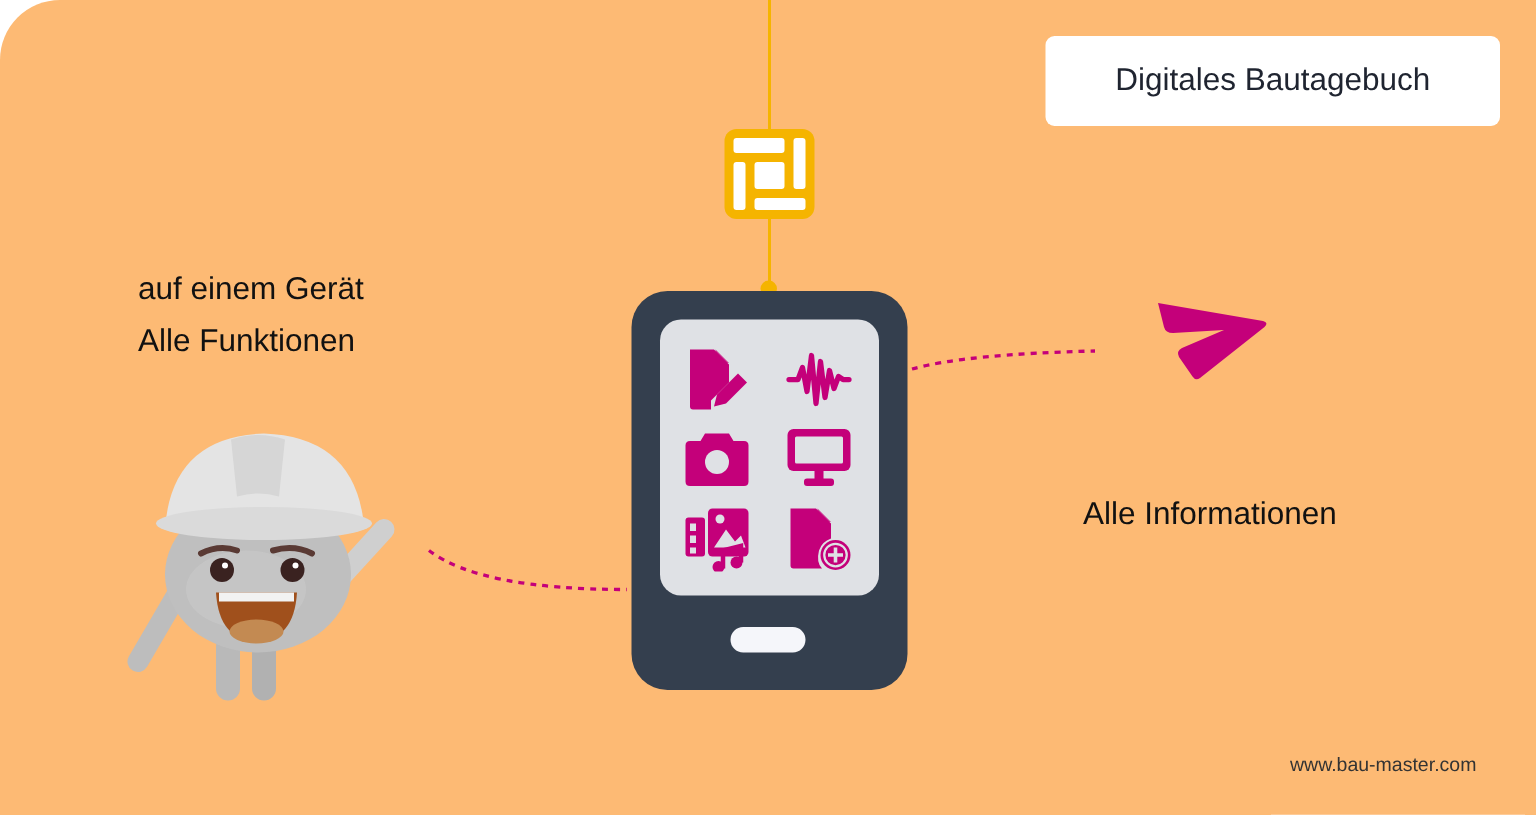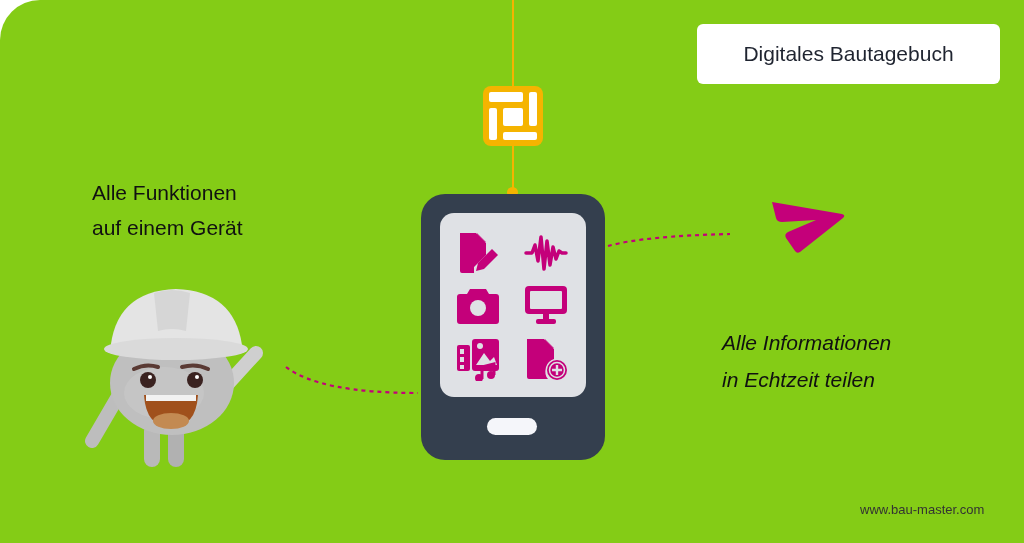--- a/index.html
+++ b/index.html
@@ -1,20 +1,20 @@
 <!DOCTYPE html>
 <html><head>
 <meta charset="utf-8">
 <style>
   html, body { margin:0; padding:0; }
   body { width:1024px; height:543px; background:#ffffff; position:relative; overflow:hidden; font-family:"Liberation Sans", sans-serif; }
-  .card { position:absolute; left:0; top:0; width:1024px; height:543px; background:#84cc16; border-radius:40px 0 0 0; }
+  .card { position:absolute; left:0; top:0; width:1024px; height:543px; background:#fdba74; border-radius:40px 0 0 0; }
   .title-box { position:absolute; left:697px; top:24px; width:303px; height:60px; background:#ffffff; border-radius:6px; display:flex; align-items:center; justify-content:center; font-size:21px; color:#1f2430; }
   .text-left { position:absolute; left:92px; top:175px; font-size:21px; line-height:35px; color:#111111; }
-  .text-right { position:absolute; left:722px; top:324px; font-size:21px; line-height:37px; color:#111111;font-style:italic; }
+  .text-right { position:absolute; left:722px; top:324px; font-size:21px; line-height:37px; color:#111111; }
   .url { position:absolute; left:860px; top:502px; font-size:13px; color:#333333;text-align:right; }
   .line-top { position:absolute; left:512px; top:0; width:2px; height:192px; background:#f5b400; }
   .dot-top { position:absolute; left:507px; top:187px; width:11px; height:11px; border-radius:50%; background:#f5b400; }
   .logo { position:absolute; left:481px; top:84px; width:64px; height:64px; }
   .phone { position:absolute; left:421px; top:194px; width:184px; height:266px; background:#343f4e; border-radius:24px; }
   .screen { position:absolute; left:19px; top:19px; width:146px; height:184px; background:#dfe1e5; border-radius:14px; }
   .home-btn { position:absolute; left:66px; top:224px; width:50px; height:17px; background:#f5f6fa; border-radius:9px; }
   .app-icon { position:absolute; width:44px; height:44px; }
   .mascot { position:absolute; left:84px; top:283px; width:185px; height:190px; }
   .dash { position:absolute; }
@@ -34,27 +34,26 @@
     <rect x="2" y="2" width="60" height="60" rx="8" fill="#f5b400"></rect>
     <rect x="8" y="8" width="34" height="10" rx="2" fill="#ffffff"></rect>
     <rect x="48" y="8" width="8" height="34" rx="2" fill="#ffffff"></rect>
     <rect x="8" y="24" width="8" height="32" rx="2" fill="#ffffff"></rect>
     <rect x="22" y="48" width="34" height="8" rx="2" fill="#ffffff"></rect>
     <rect x="22" y="24" width="20" height="18" rx="2" fill="#ffffff"></rect>
   </svg>
   <div class="dot-top"></div>
 
   <div class="text-left">
+    <div>auf einem Gerät</div>
     <div>Alle Funktionen</div>
-    <div>auf einem Gerät</div>
   </div>
 
   <div class="text-right">
     <div>Alle Informationen</div>
-    <div>in Echtzeit teilen</div>
   </div>
 
   <svg class="dash" style="left:280px;top:355px;width:145px;height:45px;" viewBox="0 0 145 45">
     <path d="M6 12 Q40 38 138 38" fill="none" stroke="#c4007a" stroke-width="2.2" stroke-dasharray="4 4"></path>
   </svg>
   <svg class="dash" style="left:604px;top:228px;width:130px;height:24px;" viewBox="0 0 130 24">
     <path d="M4 18 Q40 8 126 6" fill="none" stroke="#c4007a" stroke-width="2.2" stroke-dasharray="4 4"></path>
   </svg>
 
   <svg class="send" viewBox="0 0 80 60">

